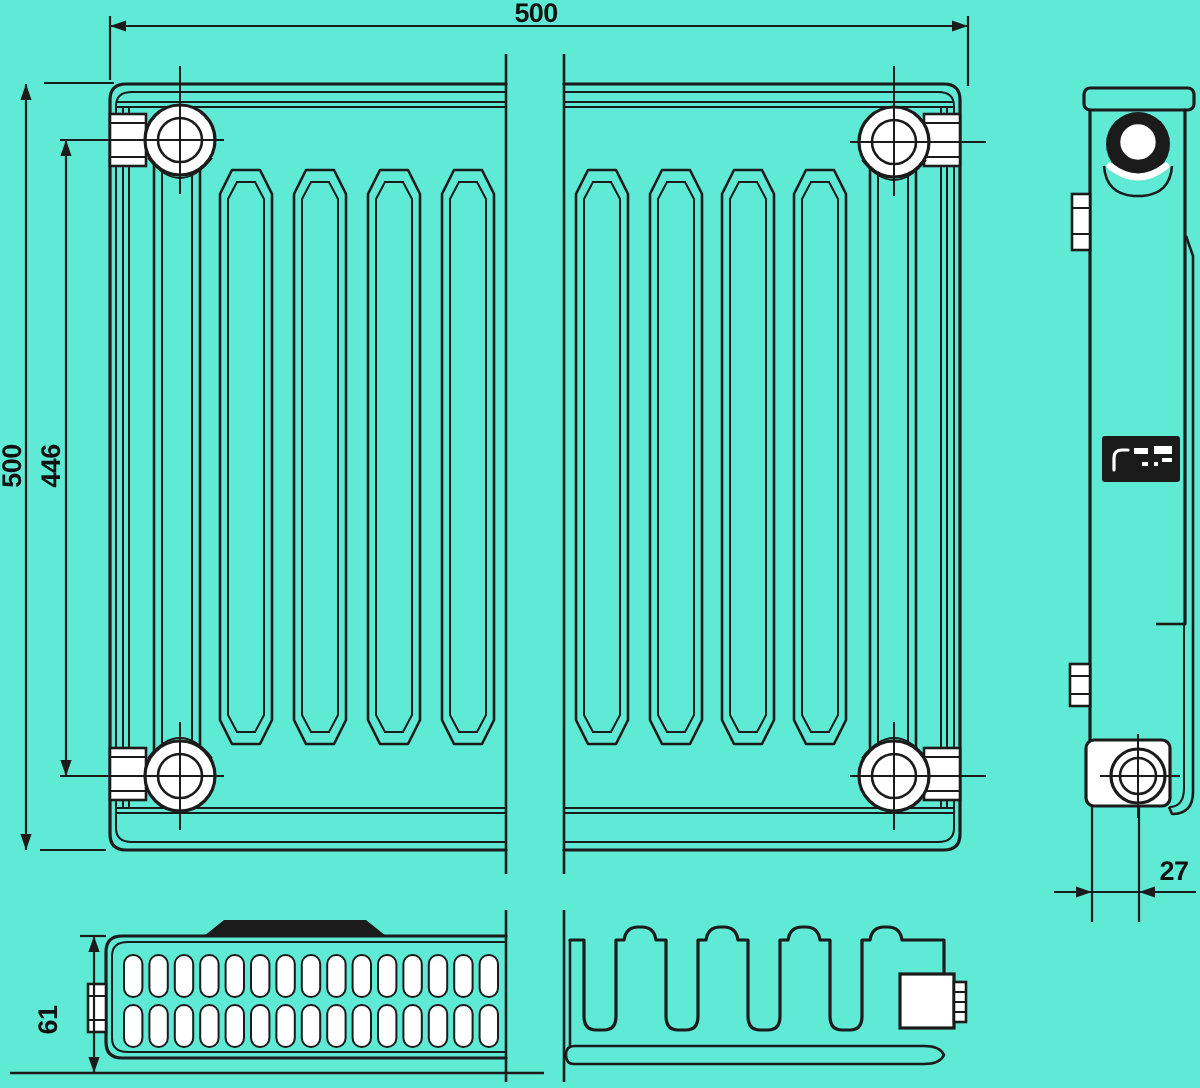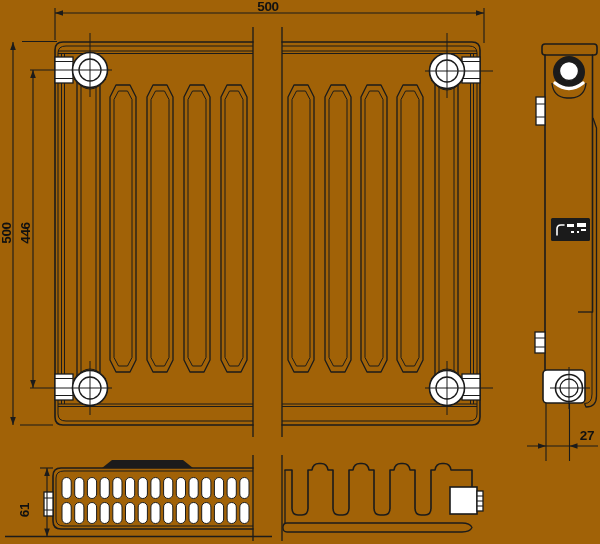--- a/index.html
+++ b/index.html
@@ -1,16 +1,16 @@
 <!DOCTYPE html>
 <html><head>
 <meta charset="utf-8">
 <style>
   html,body{margin:0;padding:0;background:#fff;}
-  #stage{position:relative;width:600px;height:544px;background:#a16207;overflow:hidden;
+  #stage{position:relative;width:600px;height:544px;background:#5eead4;overflow:hidden;
          font-family:"Liberation Sans",sans-serif;}
   svg{display:block}
   .ln      {fill:none;stroke:#1b1b1b;stroke-width:1.6;stroke-linejoin:round;stroke-linecap:round;}
   .ln-med  {fill:none;stroke:#1b1b1b;stroke-width:1.3;stroke-linejoin:round;}
   .ln-thin {fill:none;stroke:#1b1b1b;stroke-width:1;}
   .dim     {fill:none;stroke:#1b1b1b;stroke-width:1.1;}
   .wfill   {fill:#ffffff;stroke:#1b1b1b;stroke-width:1.6;}
   .wfill2  {fill:#ffffff;stroke:#1b1b1b;stroke-width:1.3;}
   .blk     {fill:#1b1b1b;stroke:none;}
   .wln     {fill:none;stroke:#ffffff;stroke-width:1.6;stroke-linecap:round;}

